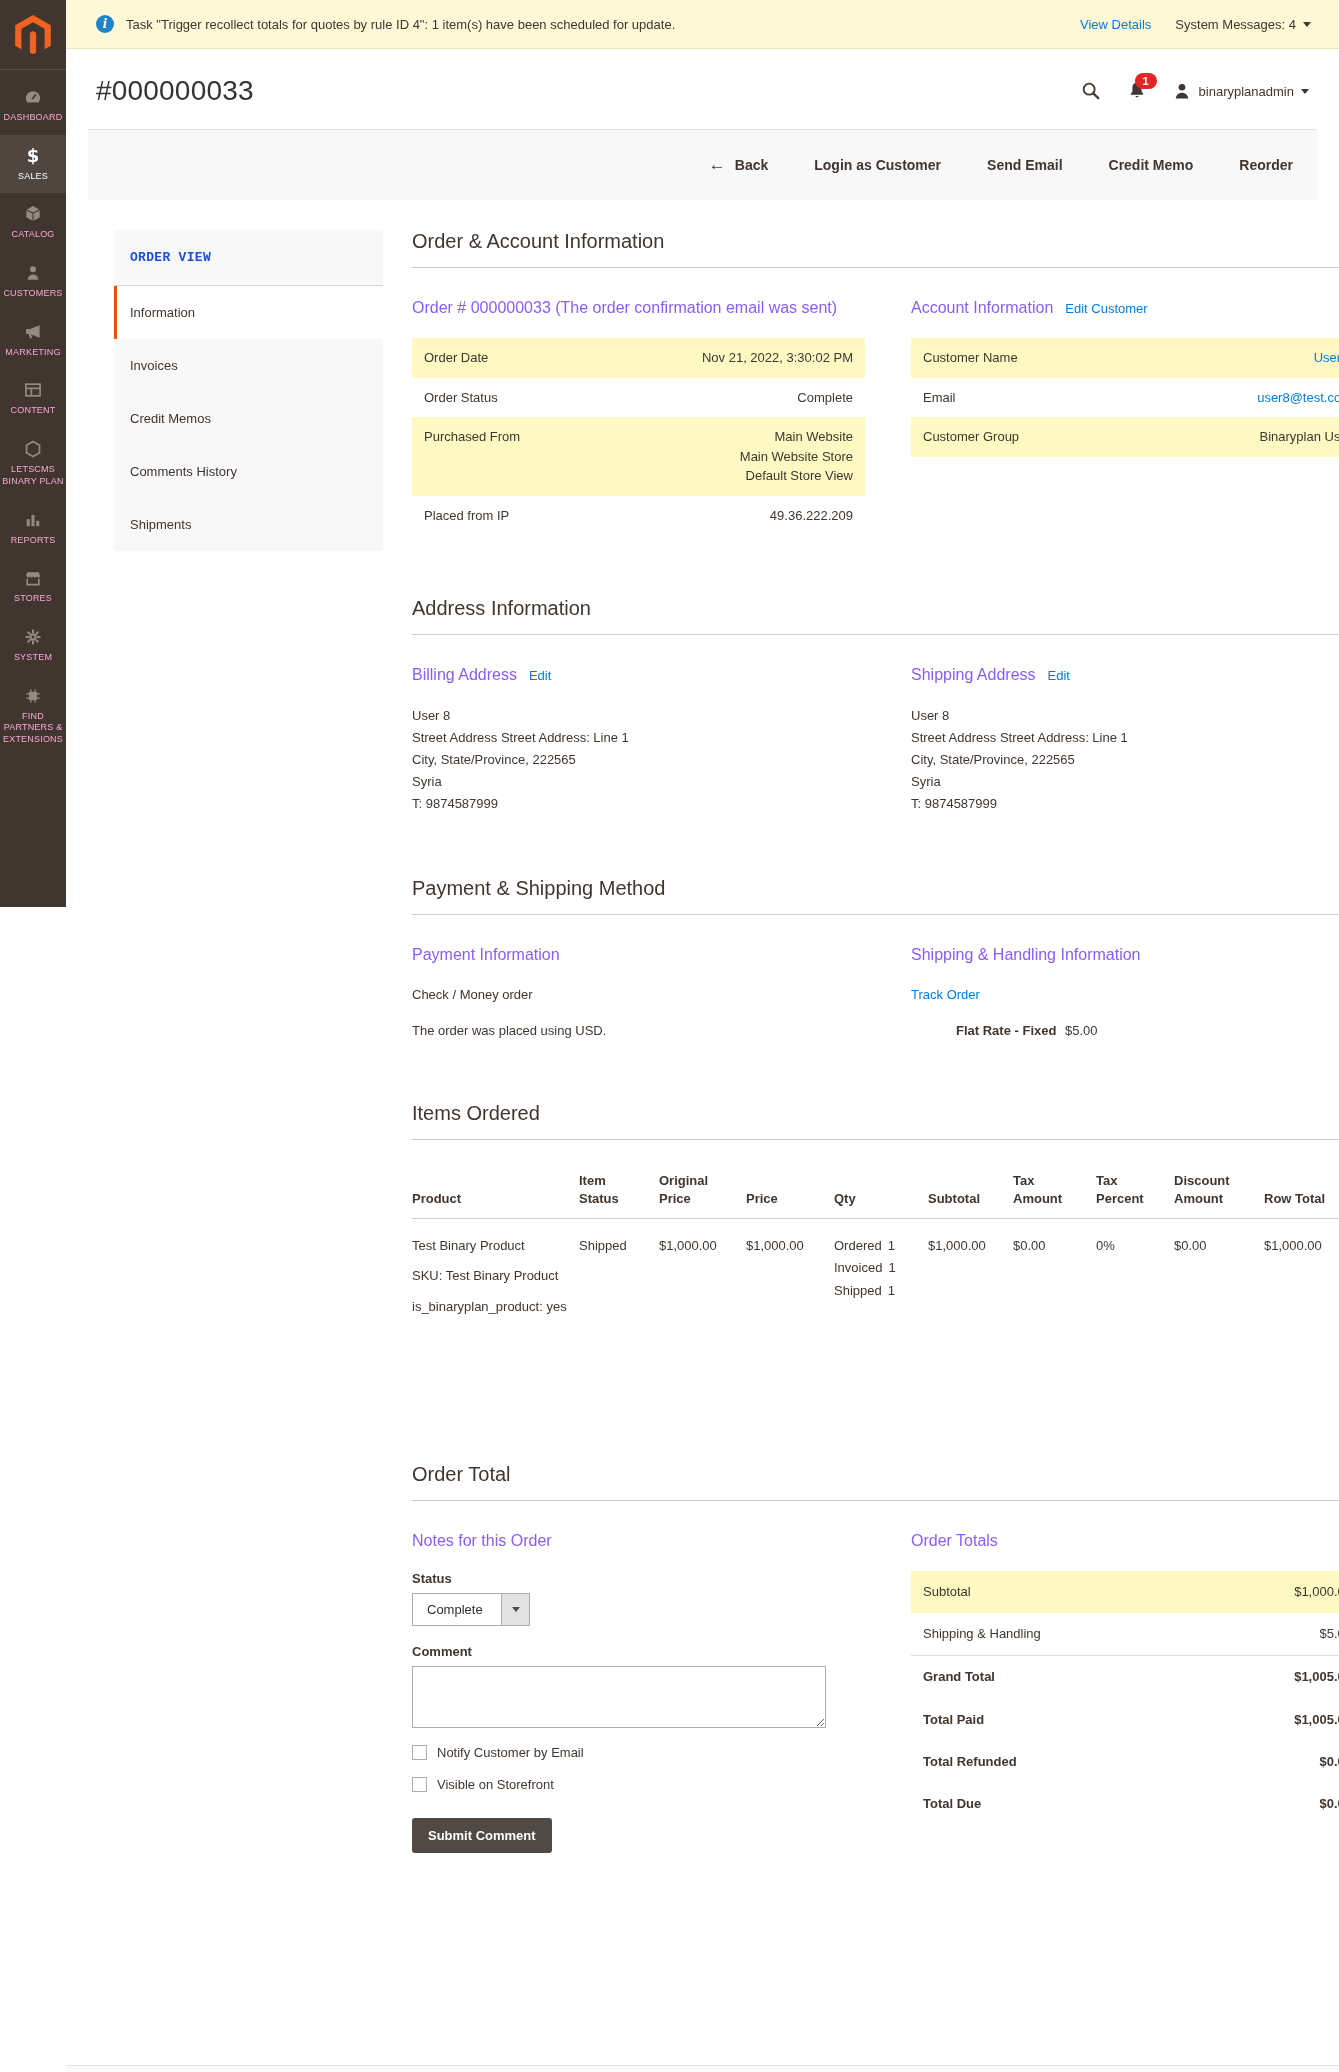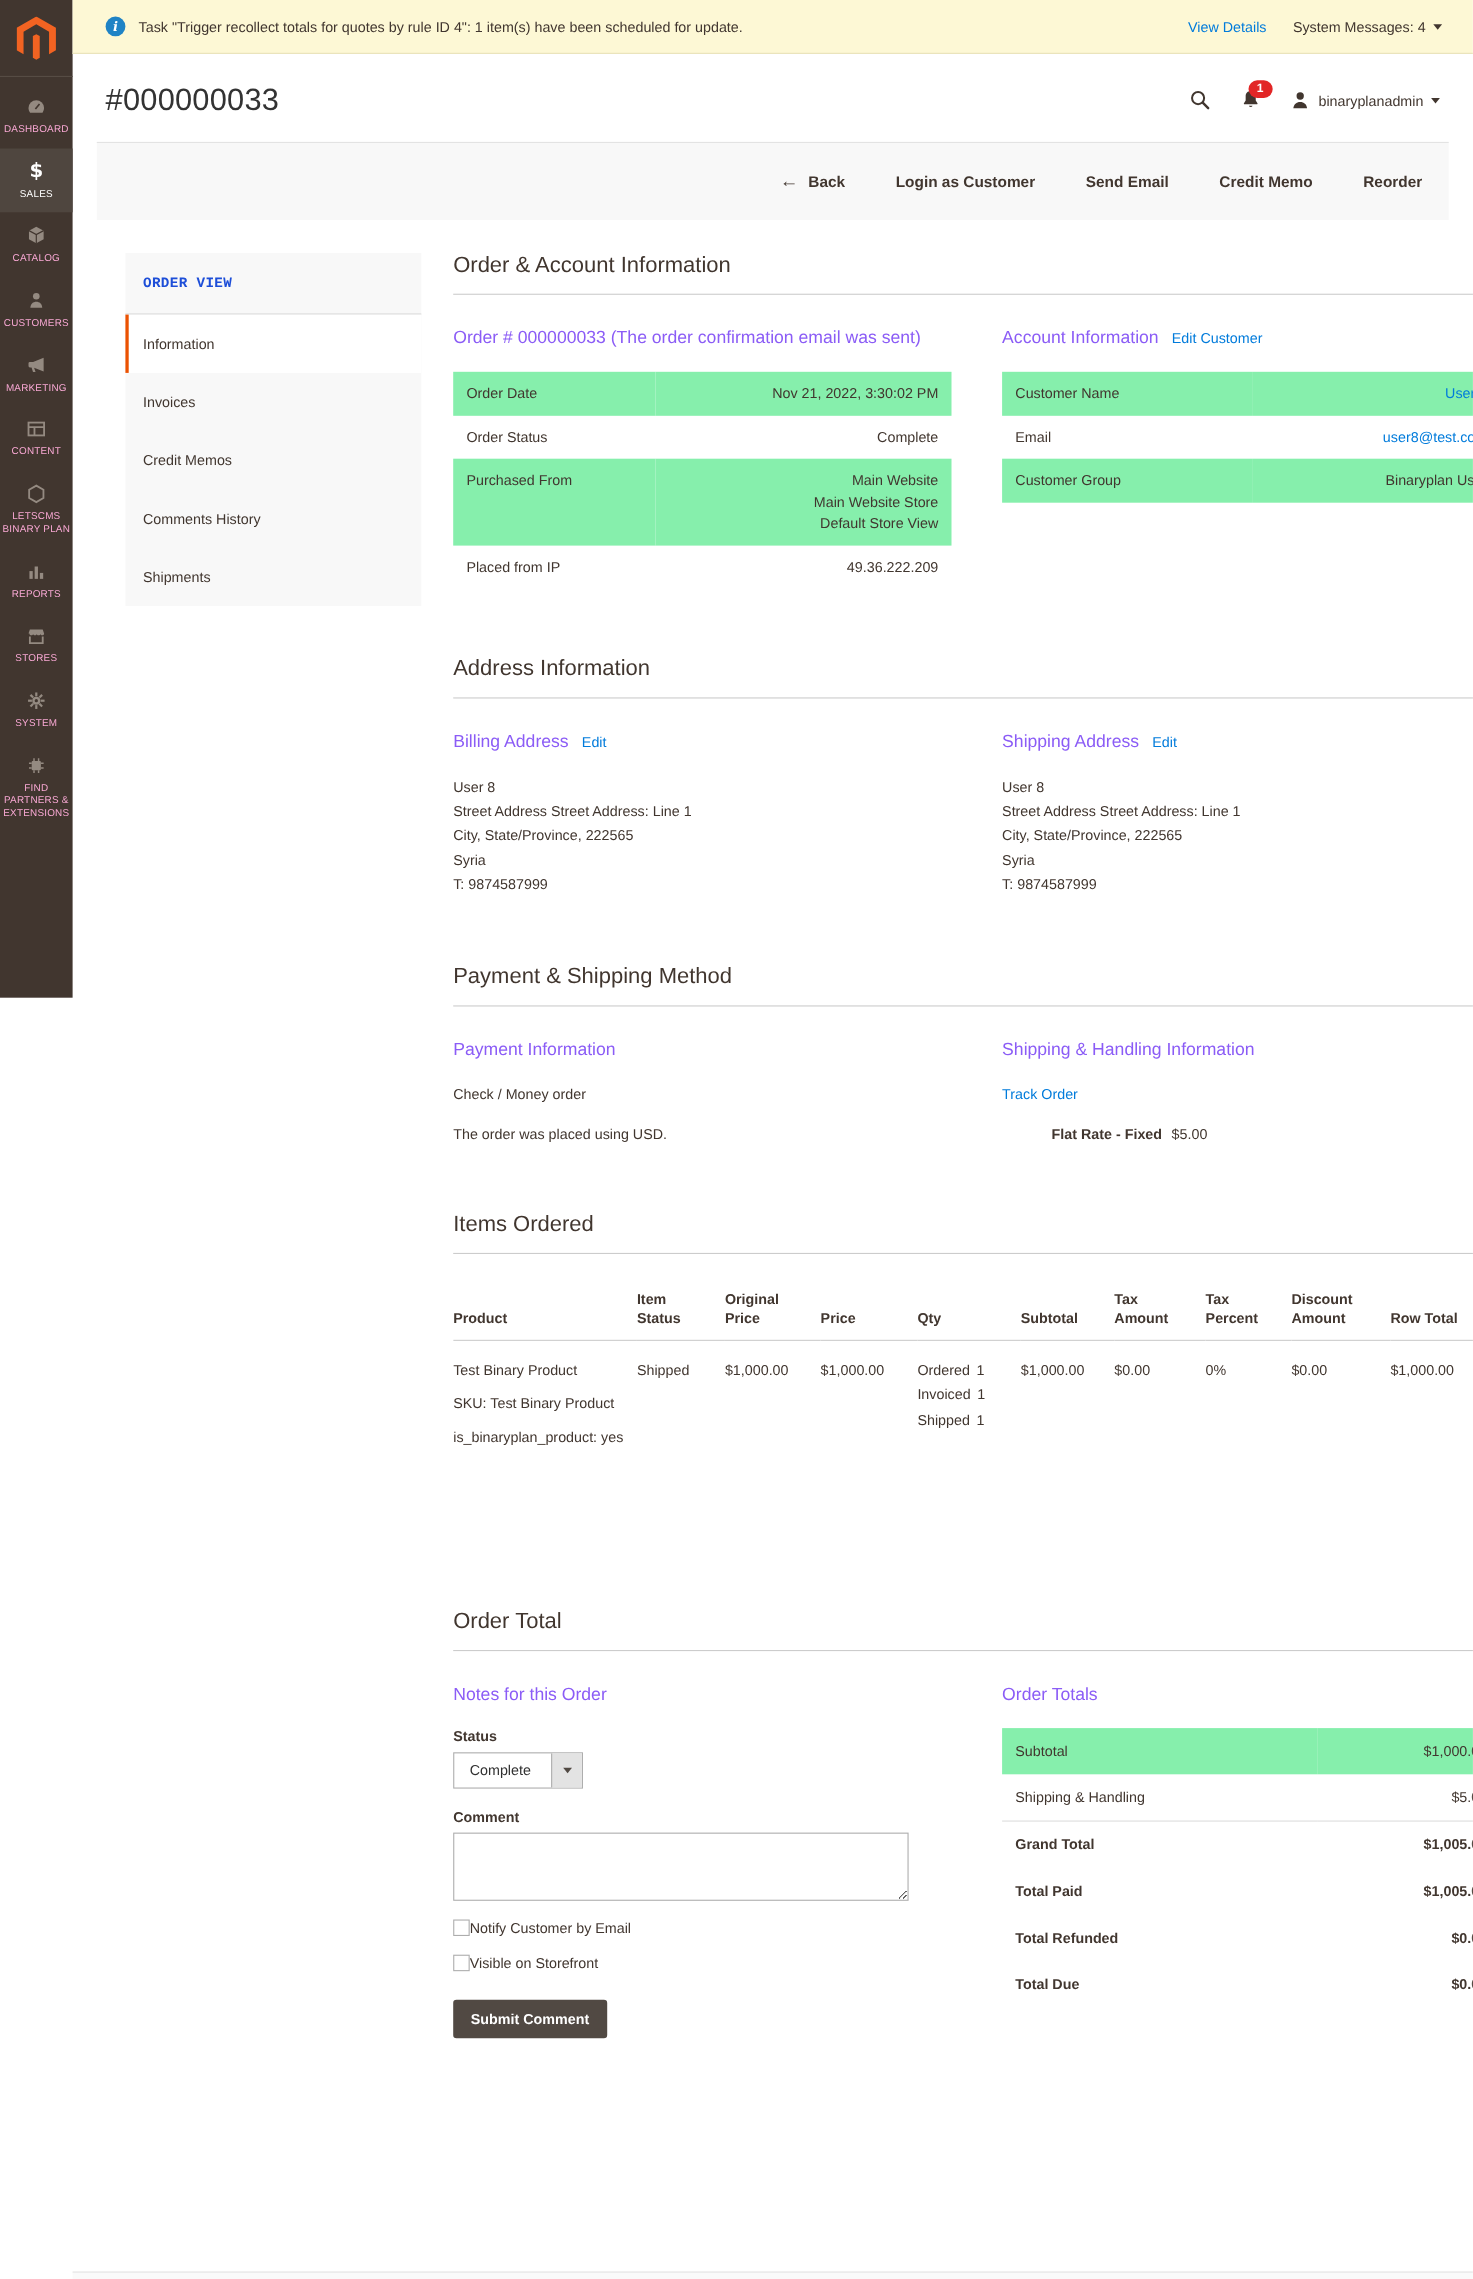--- a/index.html
+++ b/index.html
@@ -53,21 +53,21 @@
   .section-title{font-size:20px;font-weight:400;color:#41362f;margin:0;padding-bottom:14px;border-bottom:1px solid #ccc;}
   .two-col{display:grid;grid-template-columns:1fr 1fr;column-gap:46px;margin-top:28px;align-items:start;}
   .block-title{font-size:16px;font-weight:400;color:#8b5cf6;margin:0 0 18px;line-height:1.5;}
   .block-head{display:flex;align-items:baseline;gap:12px;margin-bottom:18px;}
   .block-head .block-title{margin:0;}
   .edit-link{font-size:13px;}
 
   .info-table{width:100%;border-collapse:collapse;font-size:13px;color:#41362f;}
   .info-table td{padding:10px 12px;vertical-align:top;line-height:1.5;}
   .info-table td.val{text-align:right;}
-  tr.shaded{background:#86efac;}
+  tr.shaded{background:#fef9c3;}
 
   .addr{font-size:13px;line-height:1.7;color:#41362f;}
   .pay-line{font-size:13px;color:#41362f;margin-top:16px;line-height:1.5;}
   .bold{font-weight:700;margin-left:45px;}
   .gap-l{margin-left:5px;}
 
   
   .items-clip{overflow:hidden;margin-top:26px;}
   table.items{border-collapse:collapse;table-layout:fixed;width:952px;font-size:13px;color:#41362f;}
   table.items th{text-align:left;font-weight:700;vertical-align:bottom;padding:6px 12px 10px 0;border-bottom:1px solid #ccc;line-height:1.35;}
@@ -76,21 +76,21 @@
   .qty-line{display:flex;gap:6px;margin-bottom:3px;}
   .section-items{margin-bottom:130px;}
 
   
   .field-label{font-size:13px;font-weight:600;color:#41362f;margin:18px 0 7px;}
   .fake-select{display:inline-flex;border:1px solid #adadad;background:#fff;height:33px;box-sizing:border-box;cursor:pointer;}
   .fs-text{display:flex;align-items:center;padding:0 14px;font-size:13px;color:#303030;min-width:60px;}
   .fs-btn{width:27px;background:#e3e3e3;border-left:1px solid #adadad;display:flex;align-items:center;justify-content:center;}
   .fs-btn .caret{border-top-color:#514943;}
   .comment-box{width:414px;height:62px;border:1px solid #adadad;resize:both;font-family:inherit;font-size:13px;padding:6px 8px;box-sizing:border-box;display:block;}
-  .check-row{display:flex;align-items:center;margin-top:17px;font-size:13px;color:#41362f;}
+  .check-row{display:flex;align-items:center;gap:10px;margin-top:17px;font-size:13px;color:#41362f;}
   .check-row input[type=checkbox]{appearance:none;-webkit-appearance:none;width:15px;height:15px;border:1px solid #adadad;background:#fff;margin:0;cursor:pointer;}
   .submit-btn{margin-top:26px;background:#514943;color:#fff;border:0;font-family:inherit;font-size:13px;font-weight:600;padding:10px 16px;border-radius:3px;cursor:pointer;}
 
   table.totals{width:100%;border-collapse:collapse;font-size:13px;color:#41362f;}
   table.totals td{padding:12px;line-height:1.4;}
   table.totals td.t-val{text-align:right;}
   tr.t-border{border-bottom:1px solid #ddd;}
   tr.t-bold td{font-weight:700;}
 
   

